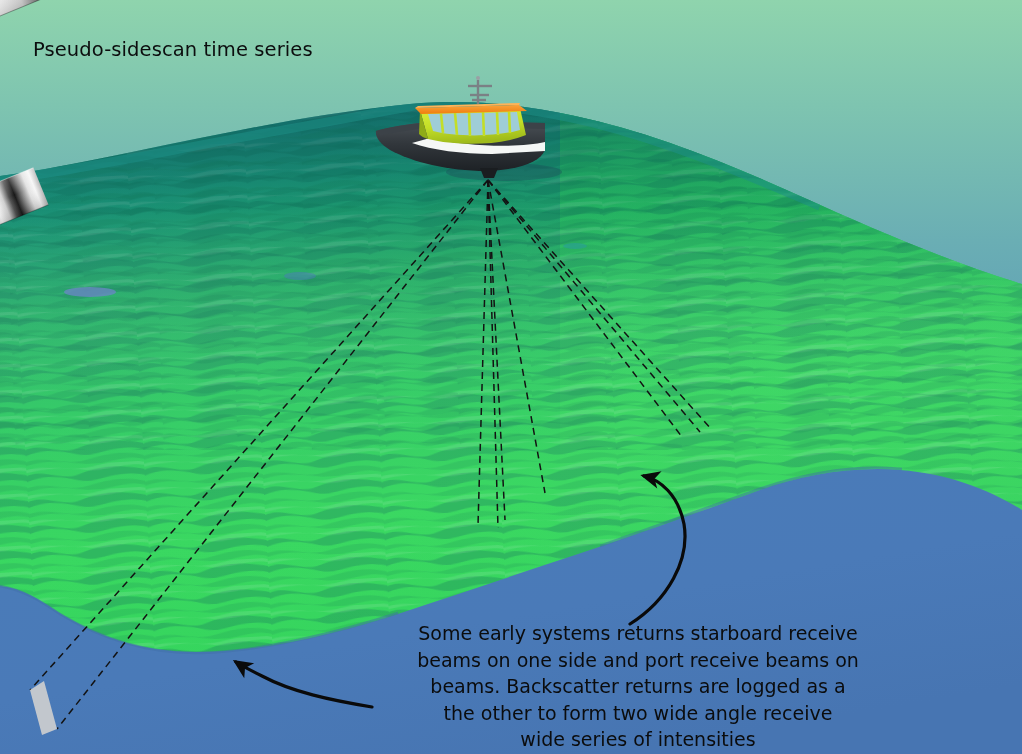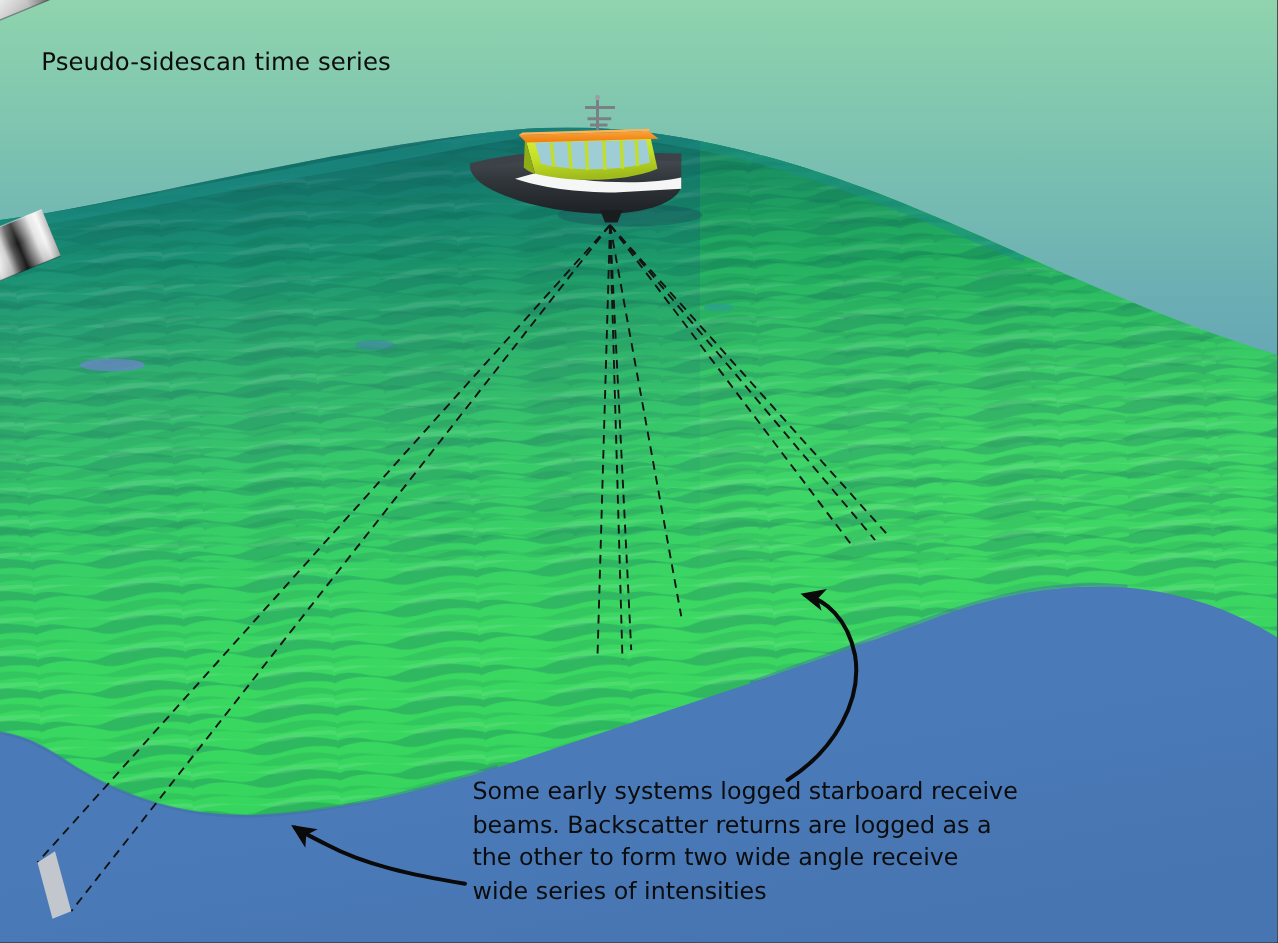--- a/index.html
+++ b/index.html
@@ -7,20 +7,21 @@
     margin: 0; padding: 0;
     background: #2b2b2b;
   }
   #stage {
     position: relative;
     width: 1022px;
     height: 754px;
     overflow: hidden;
     font-family: "DejaVu Sans", sans-serif;
     background: linear-gradient(to bottom, #8fd4ad 0%, #7ec4b0 14%, #6aaeb4 32%, #5a97b6 55%, #4d82b4 78%, #4a7cb4 100%);
+    text-align: center;
   }
   #svgscene { position: absolute; inset: 0; width: 1022px; height: 754px; }
 
   .title {
     position: absolute;
     left: 33px; top: 38px;
     font-size: 19.5px;
     color: #0c0d0e;
     letter-spacing: 0.1px;
     white-space: nowrap;
@@ -267,19 +268,20 @@
       </g>
       <circle cx="478" cy="78" r="2" fill="#9aa0a5"></circle>
 
       <path d="M480 168 L498 168 L494 178 L484 178 Z" fill="#1a1d20"></path>
     </g>
   </svg>
 
   <div class="title">Pseudo-sidescan time series</div>
 
   <div class="caption">
-    <div>Some early systems logged starboard receive</div>
+    <div>Some early systems returns starboard receive</div>
+    <div>beams on one side and port receive beams on</div>
     <div>beams. Backscatter returns are logged as a</div>
     <div>the other to form two wide angle receive</div>
     <div>wide series of intensities</div>
   </div>
 
 </div>
 
 </body></html>

